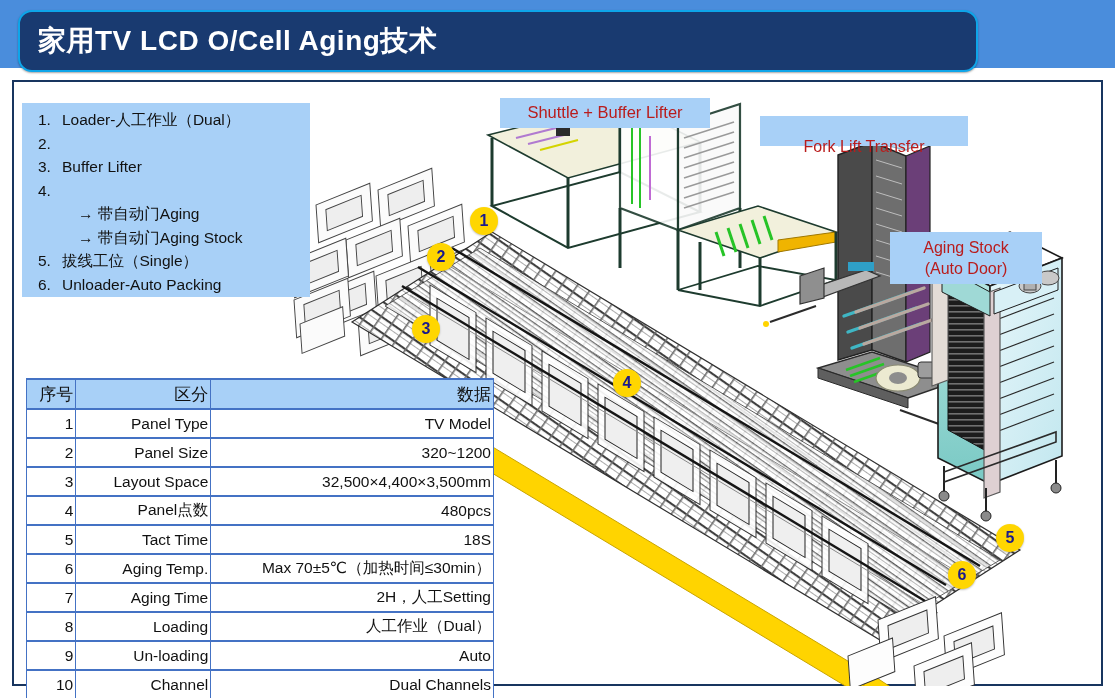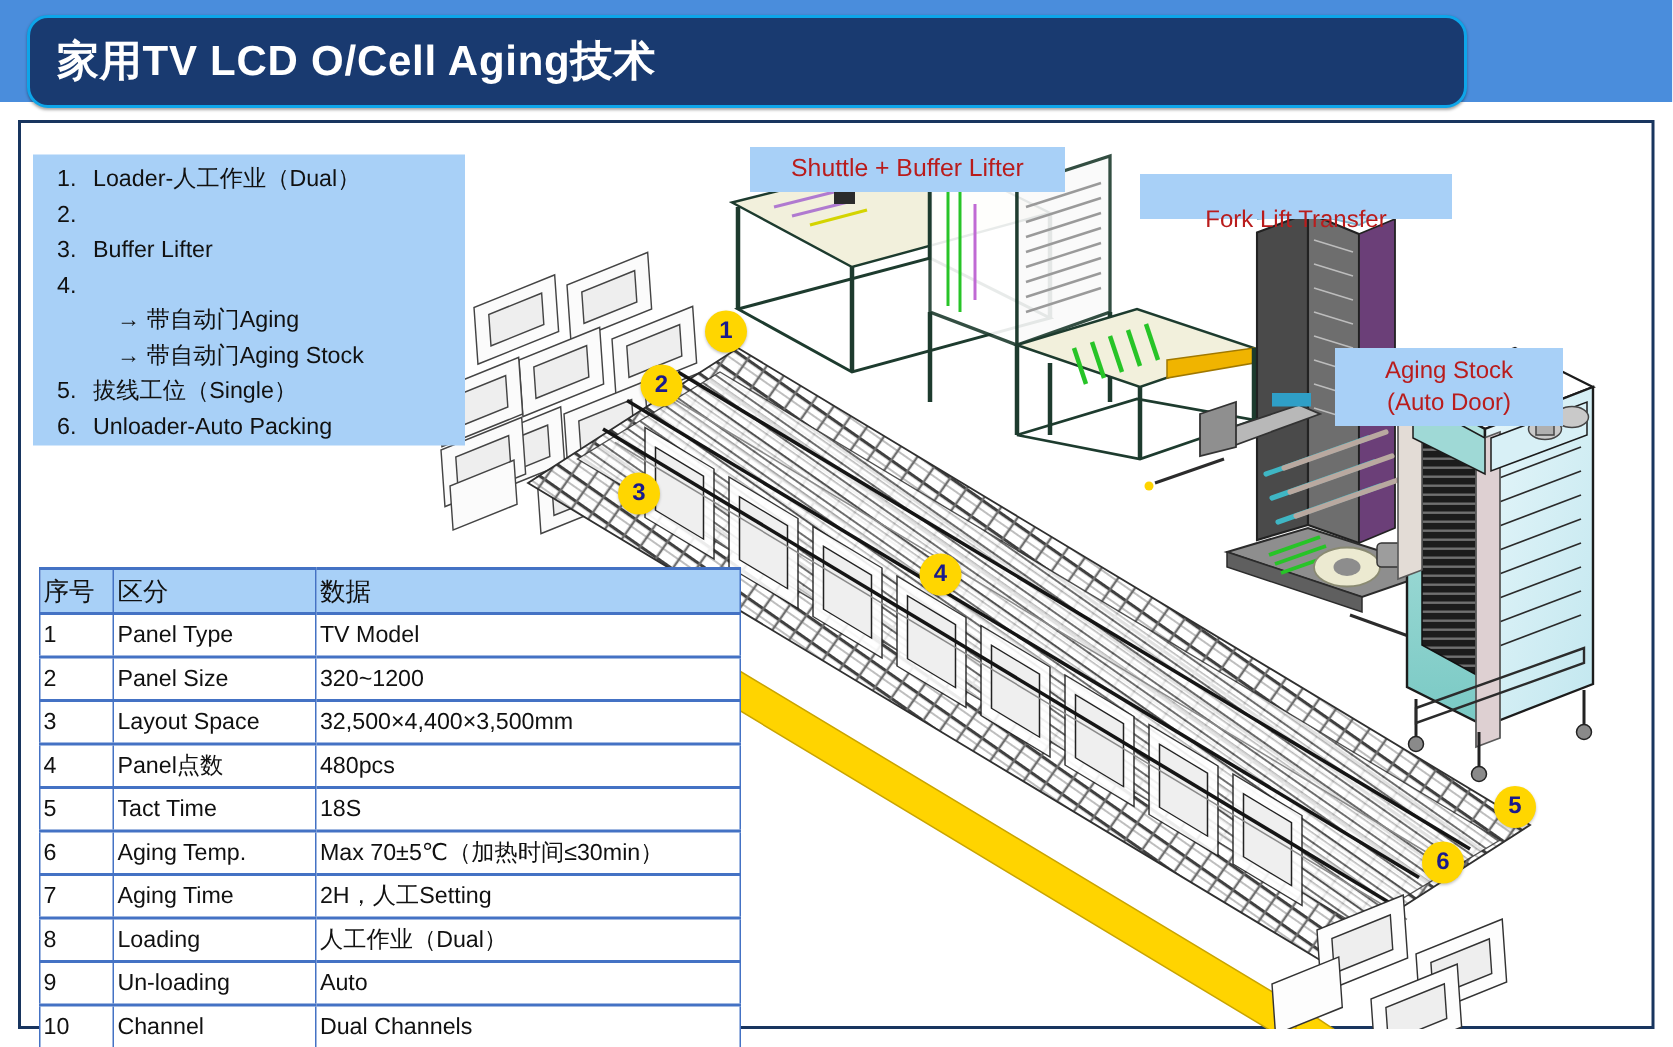--- a/index.html
+++ b/index.html
@@ -66,21 +66,21 @@
   }
 
   
   .spec-table{
     position:absolute;left:26px;top:378px;width:468px;
     border-collapse:collapse;background:#fff;
   }
   .spec-table th,.spec-table td{
     border-top:2px solid #4472c4;border-bottom:2px solid #4472c4;
     border-left:1px solid #4472c4;border-right:1px solid #4472c4;
-    font-size:15.5px;color:#111;text-align:left;height:27px;padding:0 2px;
+    font-size:15.5px;color:#111;text-align:right;height:27px;padding:0 2px;
     font-weight:normal;white-space:nowrap;
   }
   .spec-table thead th{background:#a8d0f7;height:28px;font-size:17px;}
   .col-no{width:46px;}
   .col-div{width:136px;}
   .col-data{width:286px;}
   .red{color:#ff0000;margin-top:12px;}
 
   
   .diagram{position:absolute;left:0;top:80px;width:1115px;height:606px;pointer-events:none;}

